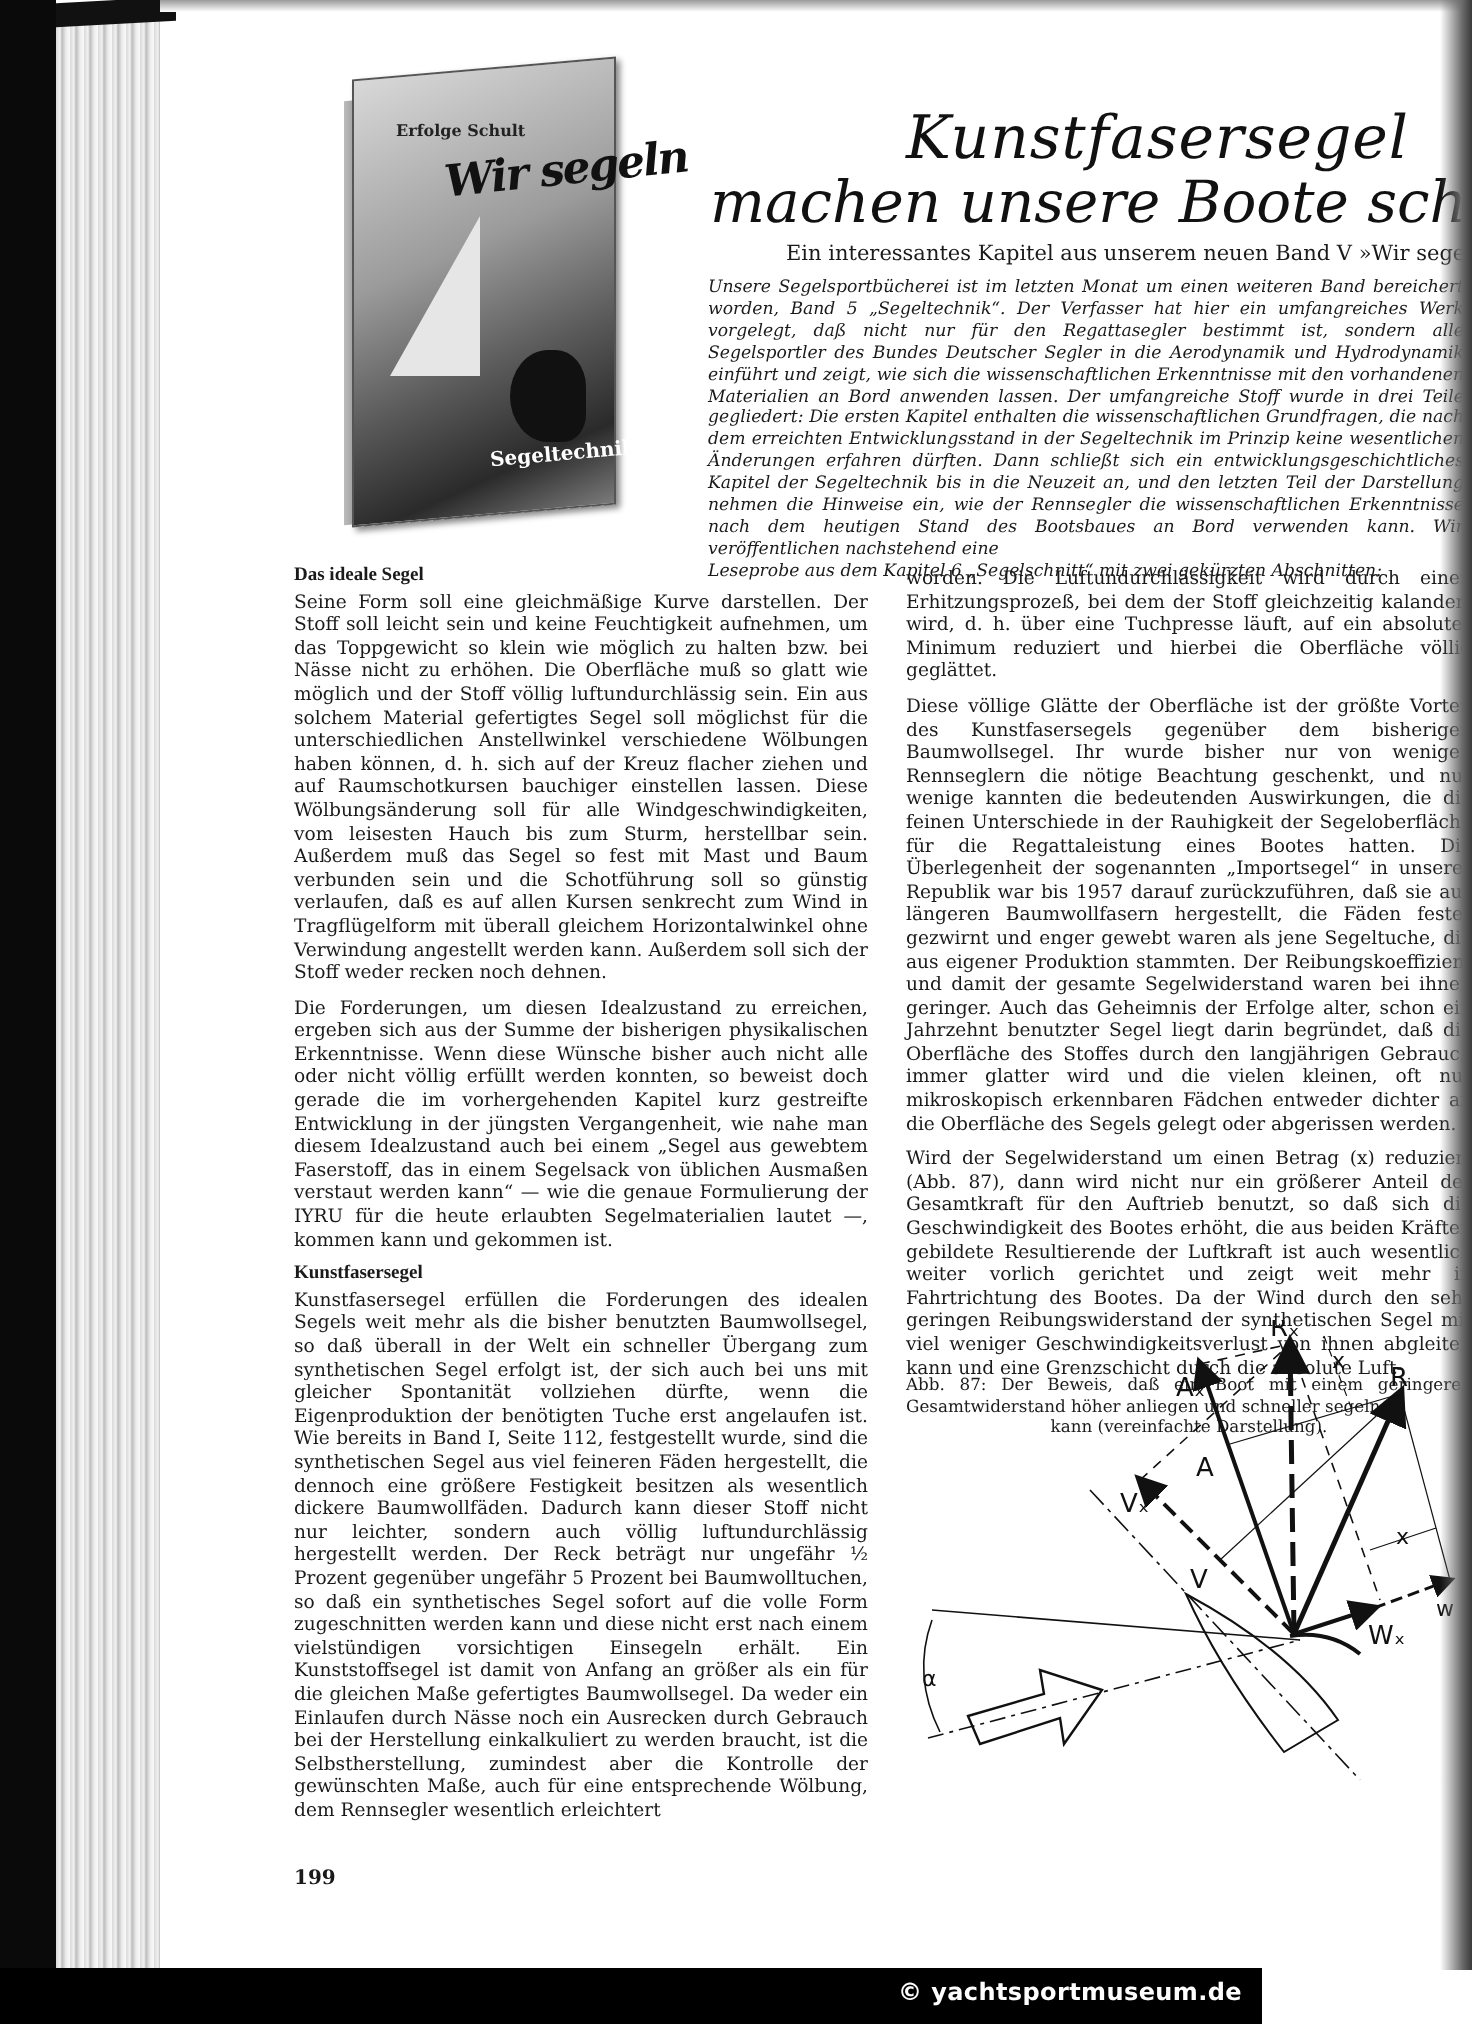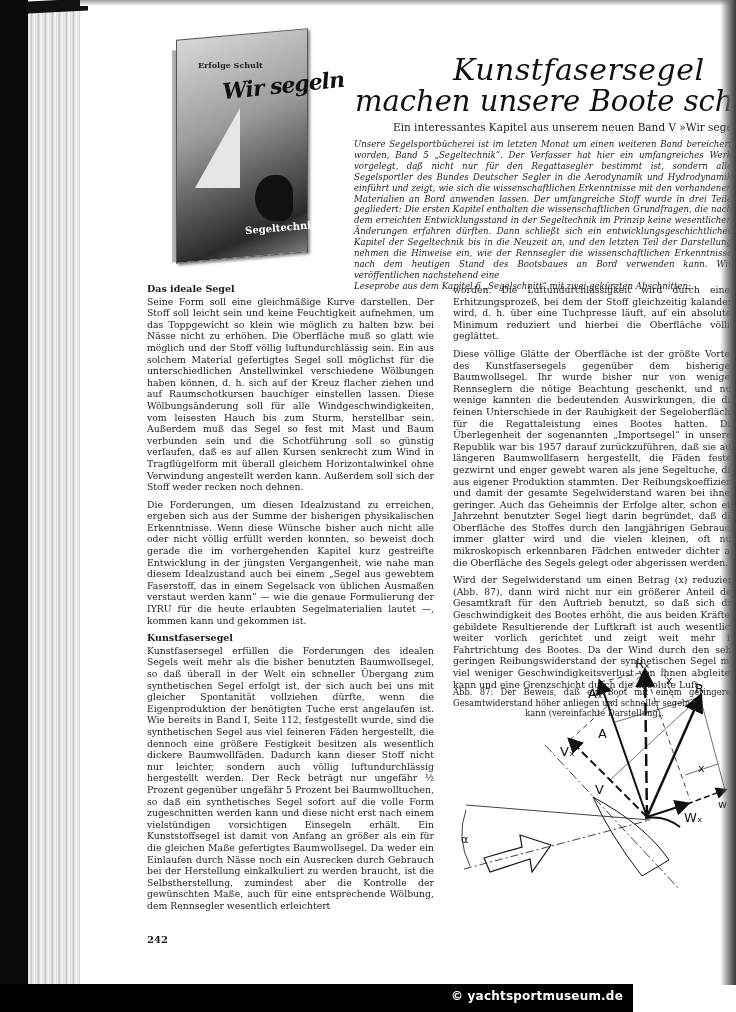--- a/index.html
+++ b/index.html
@@ -3,21 +3,21 @@
 <meta charset="utf-8">
 <style>
   html,body{margin:0;padding:0;}
   body{width:736px;height:1012px;position:relative;overflow:hidden;background:#fff;font-family:"DejaVu Serif",serif;color:#1a1a1a;}
   .left-edge{position:absolute;left:0;top:0;width:28px;height:1012px;background:#0a0a0a;}
   .page-stack{position:absolute;left:28px;top:10px;width:52px;height:1002px;
     background:repeating-linear-gradient(90deg,#d9d9d9 0px,#f2f2f2 2px,#bcbcbc 3px,#ececec 5px,#fafafa 7px);}
   .page-stack::before{content:"";position:absolute;left:0;top:-10px;width:60px;height:12px;background:#111;transform:skewY(-3deg);}
   .top-shadow{position:absolute;left:80px;top:0;width:656px;height:6px;background:linear-gradient(#9a9a9a,#fff);}
   .right-shadow{position:absolute;right:0;top:0;width:16px;height:985px;background:linear-gradient(90deg,rgba(255,255,255,0),#6a6a6a 70%,#3a3a3a);}
-  .footer-bar{position:absolute;left:0;bottom:0;width:633px;height:28px;background:#000;}
+  .footer-bar{position:absolute;left:0;bottom:0;width:583px;height:28px;background:#000;padding-left:48px;}
   .footer-bar span{position:absolute;right:10px;top:5px;color:#fff;font-family:"DejaVu Sans",sans-serif;font-size:12px;font-weight:bold;letter-spacing:0.2px;}
 
   .book-cover{position:absolute;left:176px;top:34px;width:130px;height:222px;
     background:linear-gradient(160deg,#d8d8d8 0%,#9b9b9b 40%,#5a5a5a 65%,#2a2a2a 85%,#7a7a7a 100%);
     transform:skewY(-5deg);box-shadow:2px 2px 3px #888;border:1px solid #555;}
   .book-spine{position:absolute;left:172px;top:50px;width:14px;height:212px;background:linear-gradient(90deg,#bbb,#777);transform:skewY(-5deg);}
   .book-author{position:absolute;left:198px;top:60px;font-family:"DejaVu Serif",serif;font-size:8px;font-weight:bold;color:#222;}
   .book-title{position:absolute;left:222px;top:72px;font-family:"DejaVu Serif",serif;font-style:italic;font-weight:bold;font-size:22px;color:#111;transform:rotate(-6deg);letter-spacing:-1px;}
   .book-sail{position:absolute;left:195px;top:108px;width:0;height:0;border-left:45px solid transparent;border-bottom:80px solid #e6e6e6;}
   .book-sailor{position:absolute;left:255px;top:175px;width:38px;height:46px;background:#111;border-radius:50% 40% 30% 50%;}
@@ -25,21 +25,21 @@
 
   .headline1{position:absolute;left:453px;top:52px;font-family:"DejaVu Serif",serif;font-style:italic;font-size:30px;color:#111;letter-spacing:0.5px;}
   .headline2{position:absolute;left:355px;top:84px;font-family:"DejaVu Serif",serif;font-style:italic;font-size:29px;color:#111;white-space:nowrap;}
   .kicker{position:absolute;left:393px;top:121px;font-family:"DejaVu Serif",serif;font-size:10.5px;white-space:nowrap;}
   .intro{position:absolute;left:354px;top:139px;width:378px;font-family:"DejaVu Serif",serif;font-style:italic;font-size:8.6px;line-height:10.9px;text-align:justify;}
   .intro .last{display:block;text-align:left;}
 
   .col{position:absolute;font-family:"DejaVu Serif",serif;font-size:9.3px;line-height:11.6px;text-align:justify;}
   .col-left{left:147px;top:283px;width:287px;}
   .col-right{left:453px;top:284px;width:283px;}
-  .col h3{font-size:9.5px;font-weight:bold;margin:0 0 1px 0;}
+  .col h3{font-size:9.5px;font-weight:bold;margin:0 0 1px 0;font-family:Liberation Serif, serif;}
   .col p{margin:0 0 6px 0;}
   .page-number{position:absolute;left:147px;top:934px;font-size:10px;font-weight:bold;font-family:"DejaVu Serif",serif;}
   .caption{position:absolute;left:453px;top:687px;width:283px;font-family:"DejaVu Serif",serif;font-size:8.4px;line-height:10.5px;text-align:justify;}
   .caption .cl{display:block;text-align:center;}
 
   .figure{position:absolute;left:450px;top:660px;width:286px;height:270px;}
 </style>
 </head>
 <body>
 
@@ -67,21 +67,21 @@
 </div>
 
 <div class="col col-left">
   <h3>Das ideale Segel</h3>
   <p>Seine Form soll eine gleichmäßige Kurve darstellen. Der Stoff soll leicht sein und keine Feuchtigkeit aufnehmen, um das Toppgewicht so klein wie möglich zu halten bzw. bei Nässe nicht zu erhöhen. Die Oberfläche muß so glatt wie möglich und der Stoff völlig luftundurchlässig sein. Ein aus solchem Material gefertigtes Segel soll möglichst für die unterschiedlichen Anstellwinkel verschiedene Wölbungen haben können, d. h. sich auf der Kreuz flacher ziehen und auf Raumschotkursen bauchiger einstellen lassen. Diese Wölbungsänderung soll für alle Windgeschwindigkeiten, vom leisesten Hauch bis zum Sturm, herstellbar sein. Außerdem muß das Segel so fest mit Mast und Baum verbunden sein und die Schotführung soll so günstig verlaufen, daß es auf allen Kursen senkrecht zum Wind in Tragflügelform mit überall gleichem Horizontalwinkel ohne Verwindung angestellt werden kann. Außerdem soll sich der Stoff weder recken noch dehnen.</p>
   <p>Die Forderungen, um diesen Idealzustand zu erreichen, ergeben sich aus der Summe der bisherigen physikalischen Erkenntnisse. Wenn diese Wünsche bisher auch nicht alle oder nicht völlig erfüllt werden konnten, so beweist doch gerade die im vorhergehenden Kapitel kurz gestreifte Entwicklung in der jüngsten Vergangenheit, wie nahe man diesem Idealzustand auch bei einem „Segel aus gewebtem Faserstoff, das in einem Segelsack von üblichen Ausmaßen verstaut werden kann“ — wie die genaue Formulierung der IYRU für die heute erlaubten Segelmaterialien lautet —, kommen kann und gekommen ist.</p>
   <h3>Kunstfasersegel</h3>
   <p>Kunstfasersegel erfüllen die Forderungen des idealen Segels weit mehr als die bisher benutzten Baumwollsegel, so daß überall in der Welt ein schneller Übergang zum synthetischen Segel erfolgt ist, der sich auch bei uns mit gleicher Spontanität vollziehen dürfte, wenn die Eigenproduktion der benötigten Tuche erst angelaufen ist. Wie bereits in Band I, Seite 112, festgestellt wurde, sind die synthetischen Segel aus viel feineren Fäden hergestellt, die dennoch eine größere Festigkeit besitzen als wesentlich dickere Baumwollfäden. Dadurch kann dieser Stoff nicht nur leichter, sondern auch völlig luftundurchlässig hergestellt werden. Der Reck beträgt nur ungefähr ½ Prozent gegenüber ungefähr 5 Prozent bei Baumwolltuchen, so daß ein synthetisches Segel sofort auf die volle Form zugeschnitten werden kann und diese nicht erst nach einem vielstündigen vorsichtigen Einsegeln erhält. Ein Kunststoffsegel ist damit von Anfang an größer als ein für die gleichen Maße gefertigtes Baumwollsegel. Da weder ein Einlaufen durch Nässe noch ein Ausrecken durch Gebrauch bei der Herstellung einkalkuliert zu werden braucht, ist die Selbstherstellung, zumindest aber die Kontrolle der gewünschten Maße, auch für eine entsprechende Wölbung, dem Rennsegler wesentlich erleichtert</p>
 </div>
 
-<div class="page-number">242</div>
+<div class="page-number">199</div>
 
 <div class="col col-right">
   <p>worden. Die Luftundurchlässigkeit wird durch einen Erhitzungsprozeß, bei dem der Stoff gleichzeitig kalandert wird, d. h. über eine Tuchpresse läuft, auf ein absolutes Minimum reduziert und hierbei die Oberfläche völlig geglättet.</p>
   <p>Diese völlige Glätte der Oberfläche ist der größte Vorteil des Kunstfasersegels gegenüber dem bisherigen Baumwollsegel. Ihr wurde bisher nur von wenigen Rennseglern die nötige Beachtung geschenkt, und nur wenige kannten die bedeutenden Auswirkungen, die die feinen Unterschiede in der Rauhigkeit der Segeloberfläche für die Regattaleistung eines Bootes hatten. Die Überlegenheit der sogenannten „Importsegel“ in unserer Republik war bis 1957 darauf zurückzuführen, daß sie aus längeren Baumwollfasern hergestellt, die Fäden fester gezwirnt und enger gewebt waren als jene Segeltuche, die aus eigener Produktion stammten. Der Reibungskoeffizient und damit der gesamte Segelwiderstand waren bei ihnen geringer. Auch das Geheimnis der Erfolge alter, schon ein Jahrzehnt benutzter Segel liegt darin begründet, daß die Oberfläche des Stoffes durch den langjährigen Gebrauch immer glatter wird und die vielen kleinen, oft nur mikroskopisch erkennbaren Fädchen entweder dichter an die Oberfläche des Segels gelegt oder abgerissen werden.</p>
   <p>Wird der Segelwiderstand um einen Betrag (x) reduziert (Abb. 87), dann wird nicht nur ein größerer Anteil der Gesamtkraft für den Auftrieb benutzt, so daß sich die Geschwindigkeit des Bootes erhöht, die aus beiden Kräften gebildete Resultierende der Luftkraft ist auch wesentlich weiter vorlich gerichtet und zeigt weit mehr in Fahrtrichtung des Bootes. Da der Wind durch den sehr geringen Reibungswiderstand der synthetischen Segel mit viel weniger Geschwindigkeitsverlust von ihnen abgleiten kann und eine Grenzschicht durch die absolute Luft-</p>
 </div>
 
 <div class="caption">
   <span>Abb. 87: Der Beweis, daß ein Boot mit einem geringeren Gesamtwiderstand höher anliegen und schneller segeln</span>
   <span class="cl">kann (vereinfachte Darstellung).</span>

